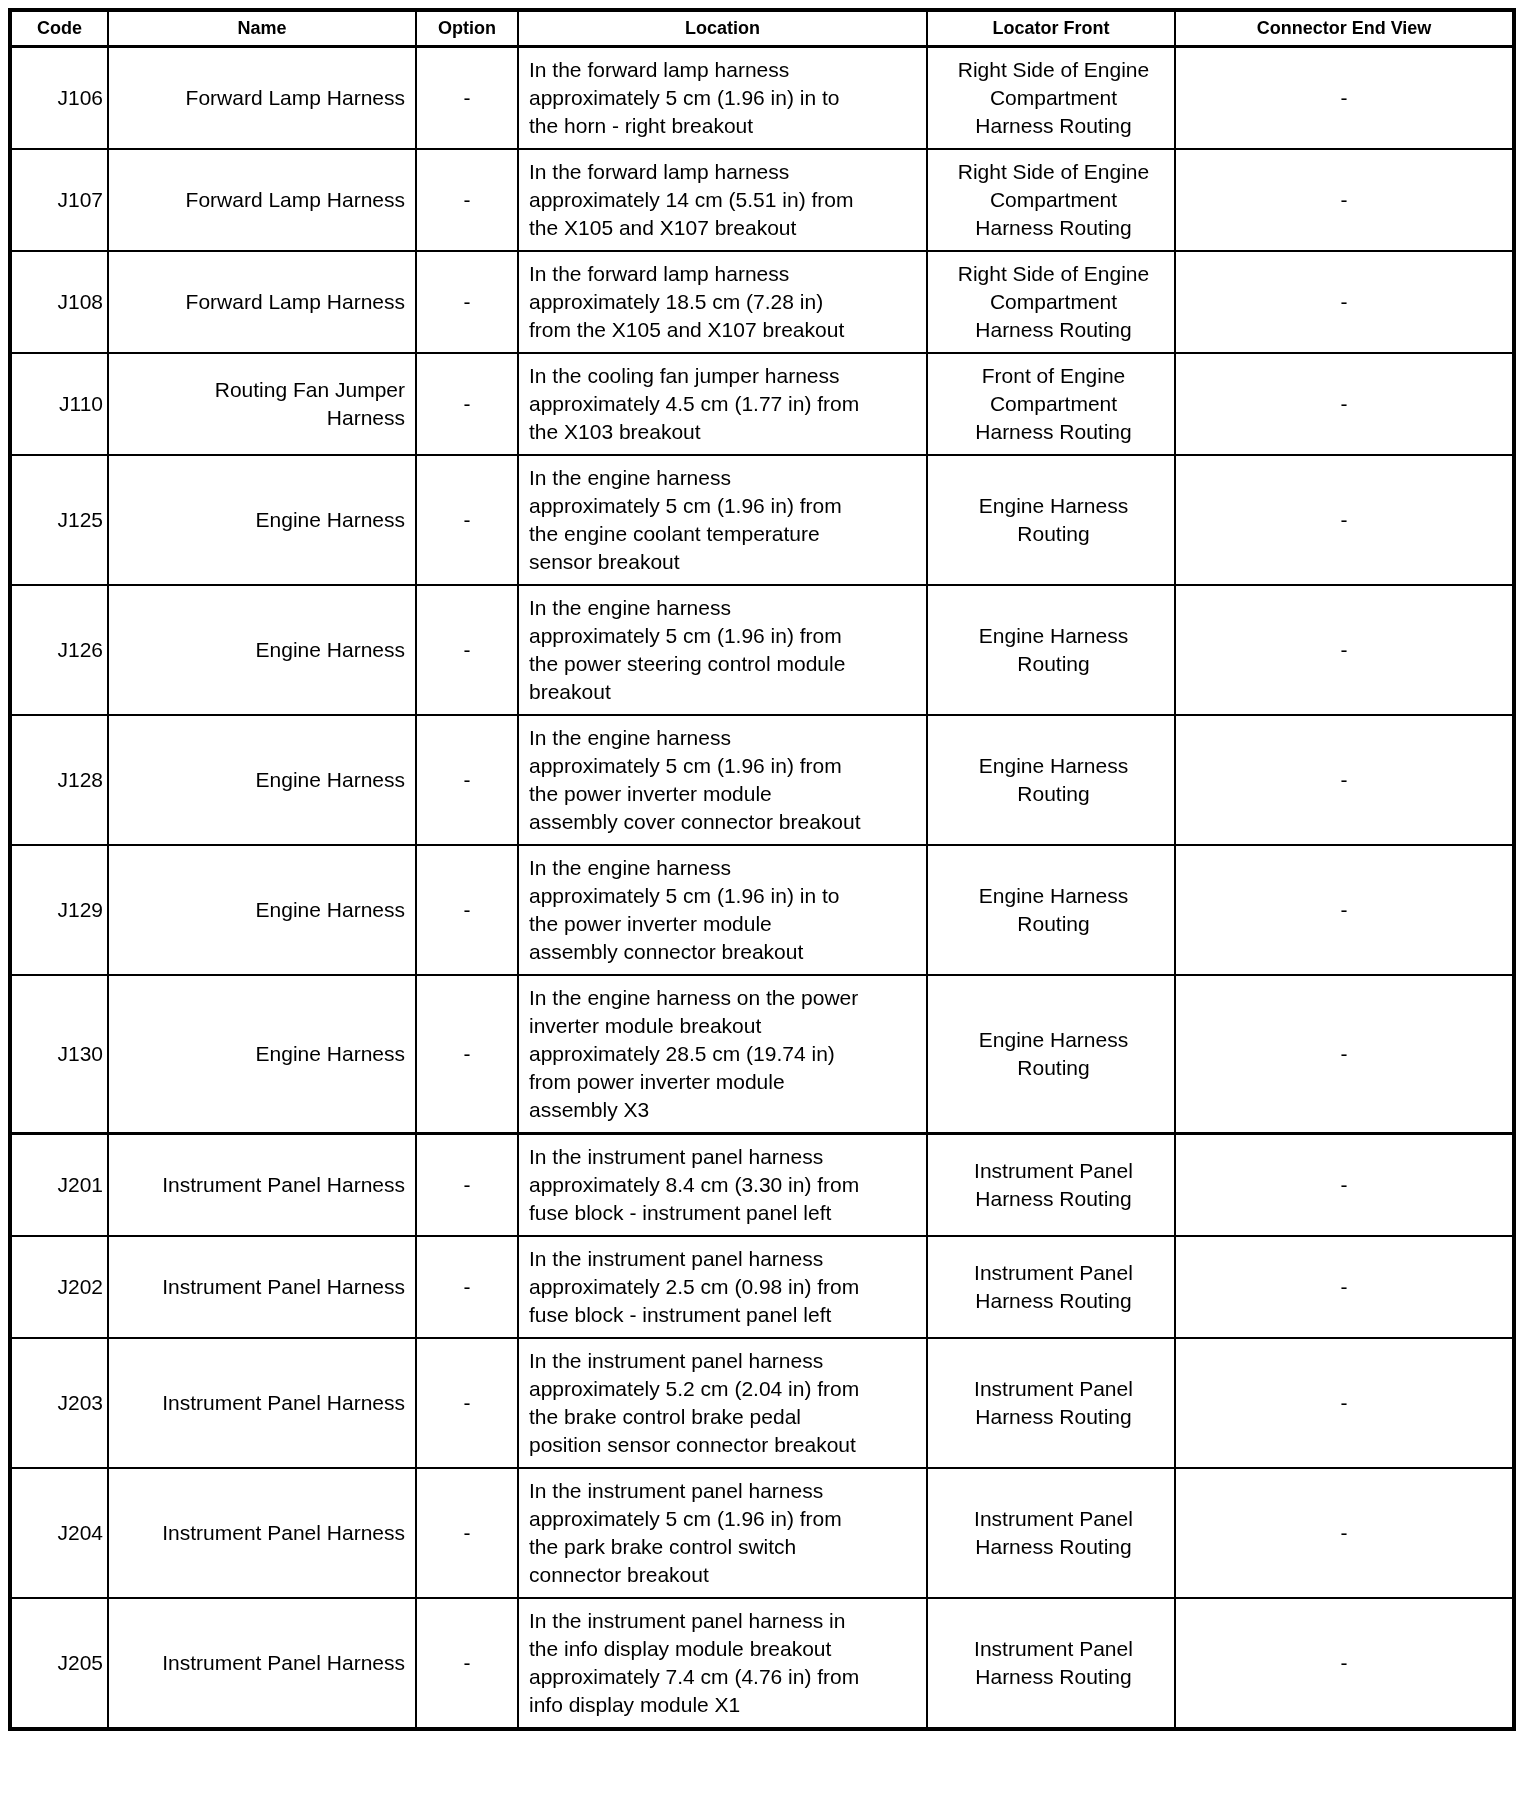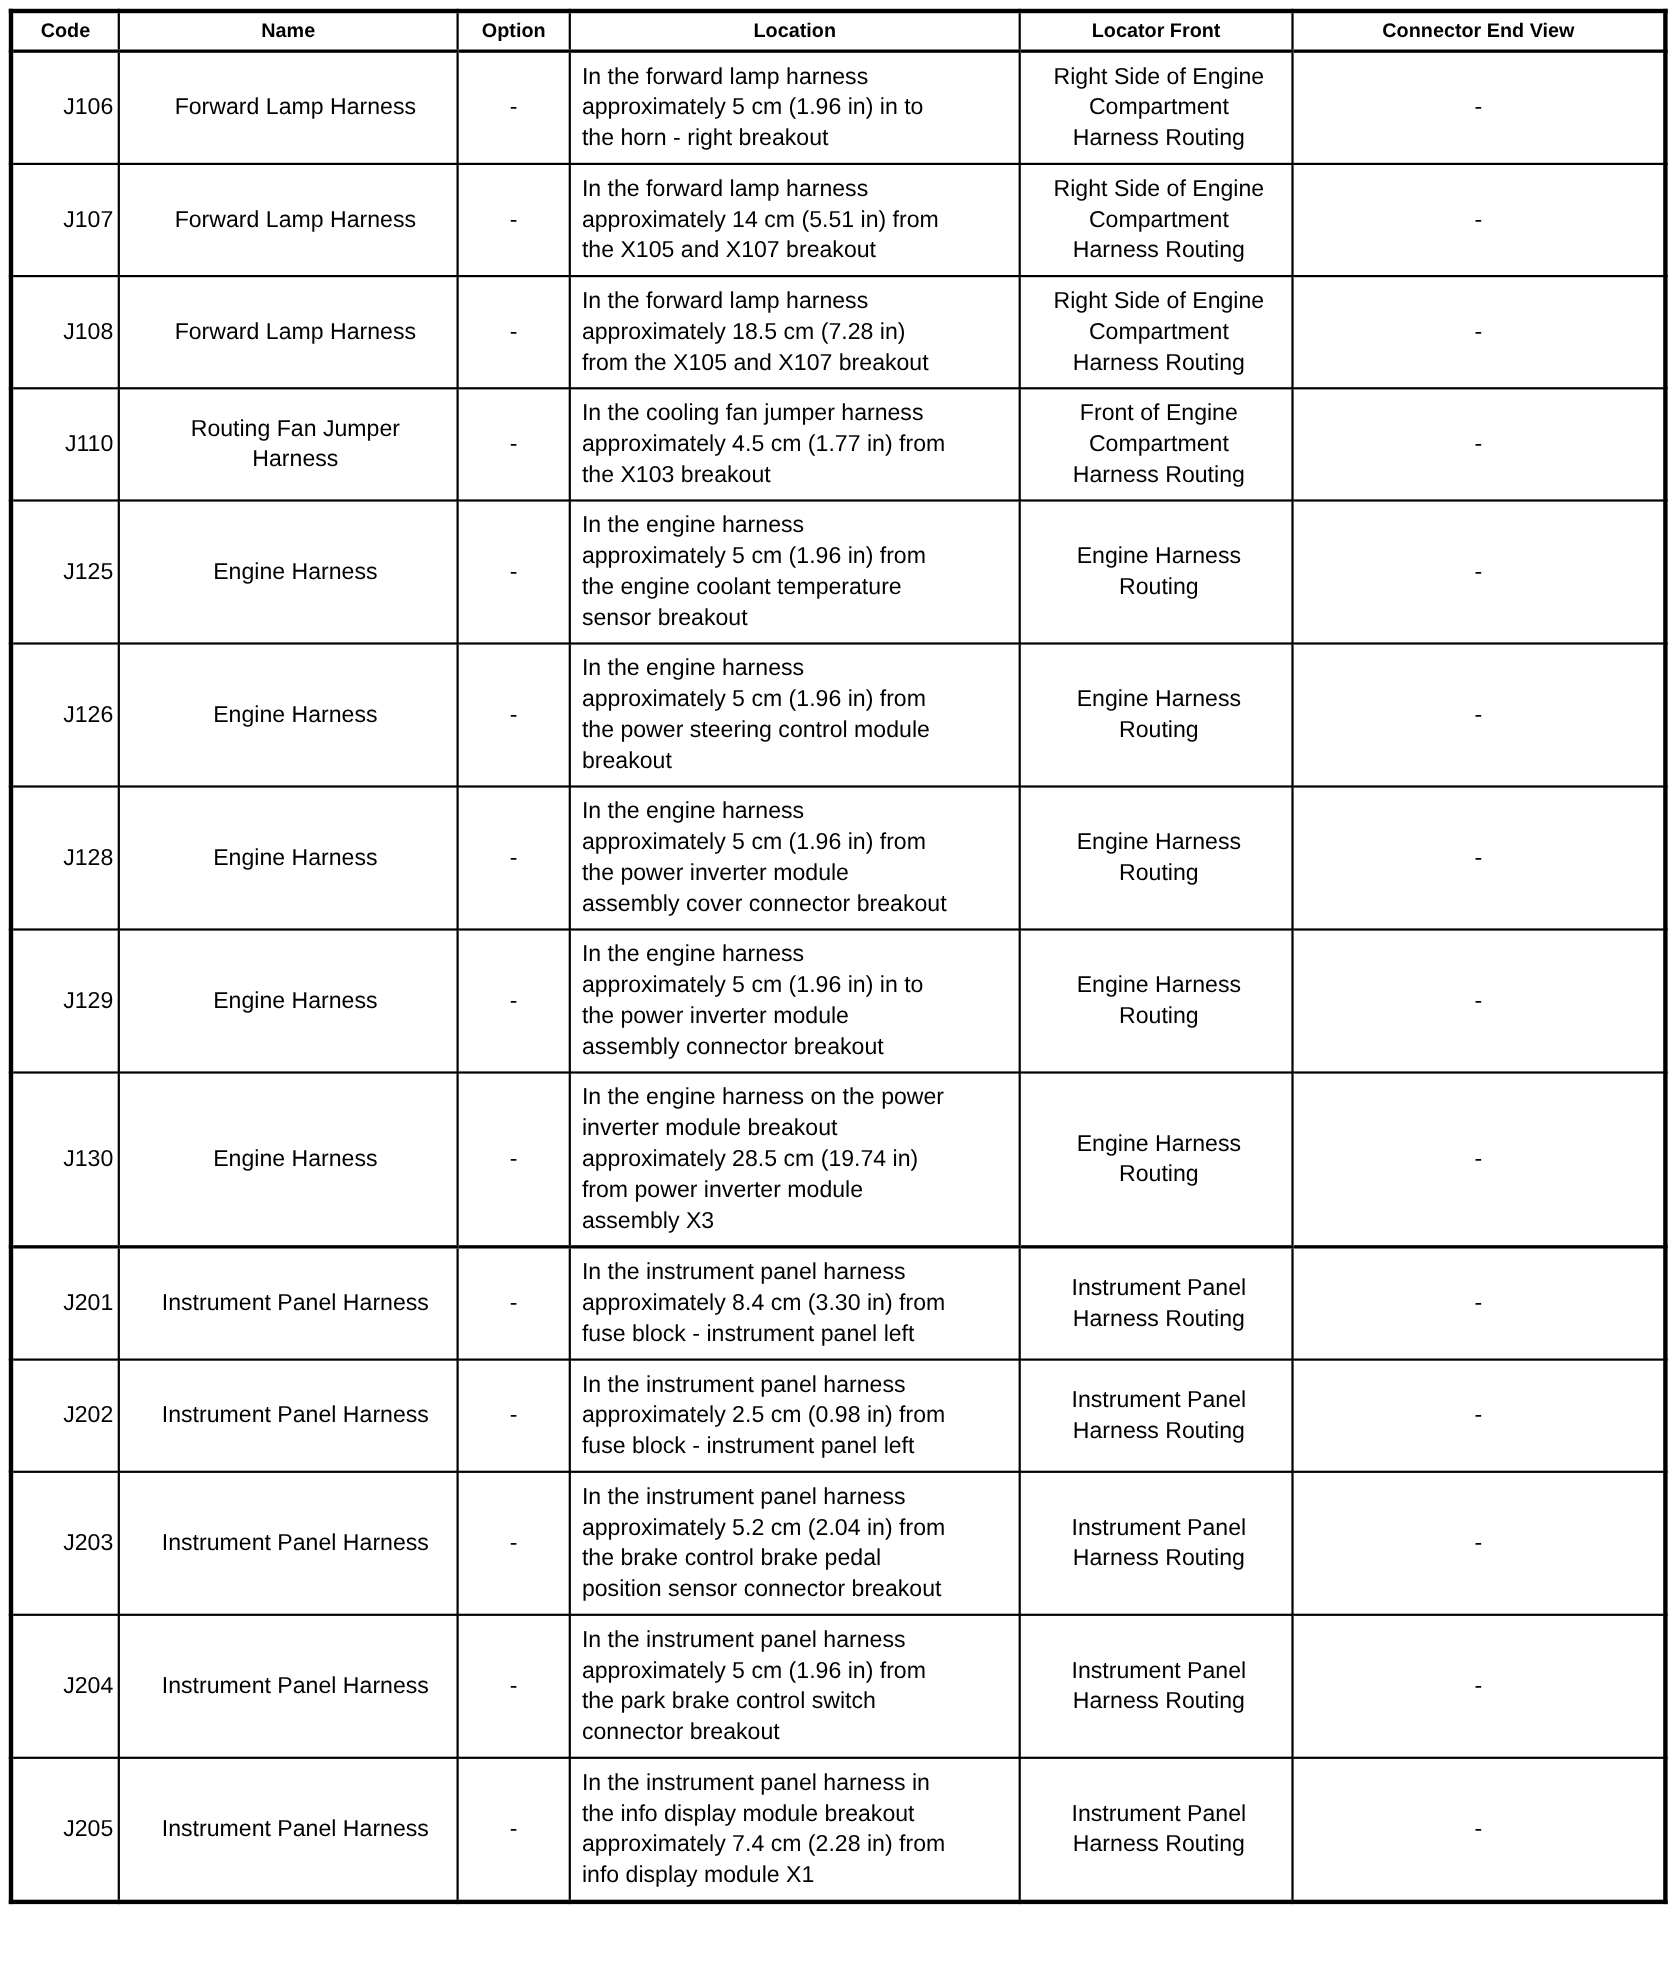--- a/index.html
+++ b/index.html
@@ -34,21 +34,21 @@
     text-align: center;
     padding: 3px 4px;
     border-bottom: 3px solid #000;
     line-height: 27px;
   }
   td {
     padding: 8px 10px;
     white-space: pre-line;
   }
   td.c-code   { text-align: right; padding-left: 4px;  padding-right: 4px; }
-  td.c-name   { text-align: center;   padding-left: 23px; margin-top: 40px; }
+  td.c-name   { text-align: right;   padding-left: 23px; margin-top: 40px; }
   td.c-option { text-align: center; padding-left: 4px;  padding-right: 4px; }
   td.c-loc    { text-align: left;   padding-left: 10px; padding-right: 6px; border-radius: 16px; }
   td.c-view   { text-align: center;   padding-left: 9px;  padding-right: 4px; }
   td.c-end    { text-align: center; padding-left: 4px;  padding-right: 4px; }
   td.center   { text-align: center; }
   tr.section-end td { border-bottom-width: 3px; }
 </style>
 </head>
 <body>
 
@@ -228,21 +228,21 @@
         <td class="c-view">Instrument Panel
 Harness Routing</td>
         <td class="c-end">-</td>
       </tr>
       <tr>
         <td class="c-code">J205</td>
         <td class="c-name">Instrument Panel Harness</td>
         <td class="c-option">-</td>
         <td class="c-loc">In the instrument panel harness in
 the info display module breakout
-approximately 7.4 cm (2.28 in) from
+approximately 7.4 cm (4.76 in) from
 info display module X1</td>
         <td class="c-view">Instrument Panel
 Harness Routing</td>
         <td class="c-end">-</td>
       </tr>
     </tbody>
   </table>
 </div>
 
 </body></html>

